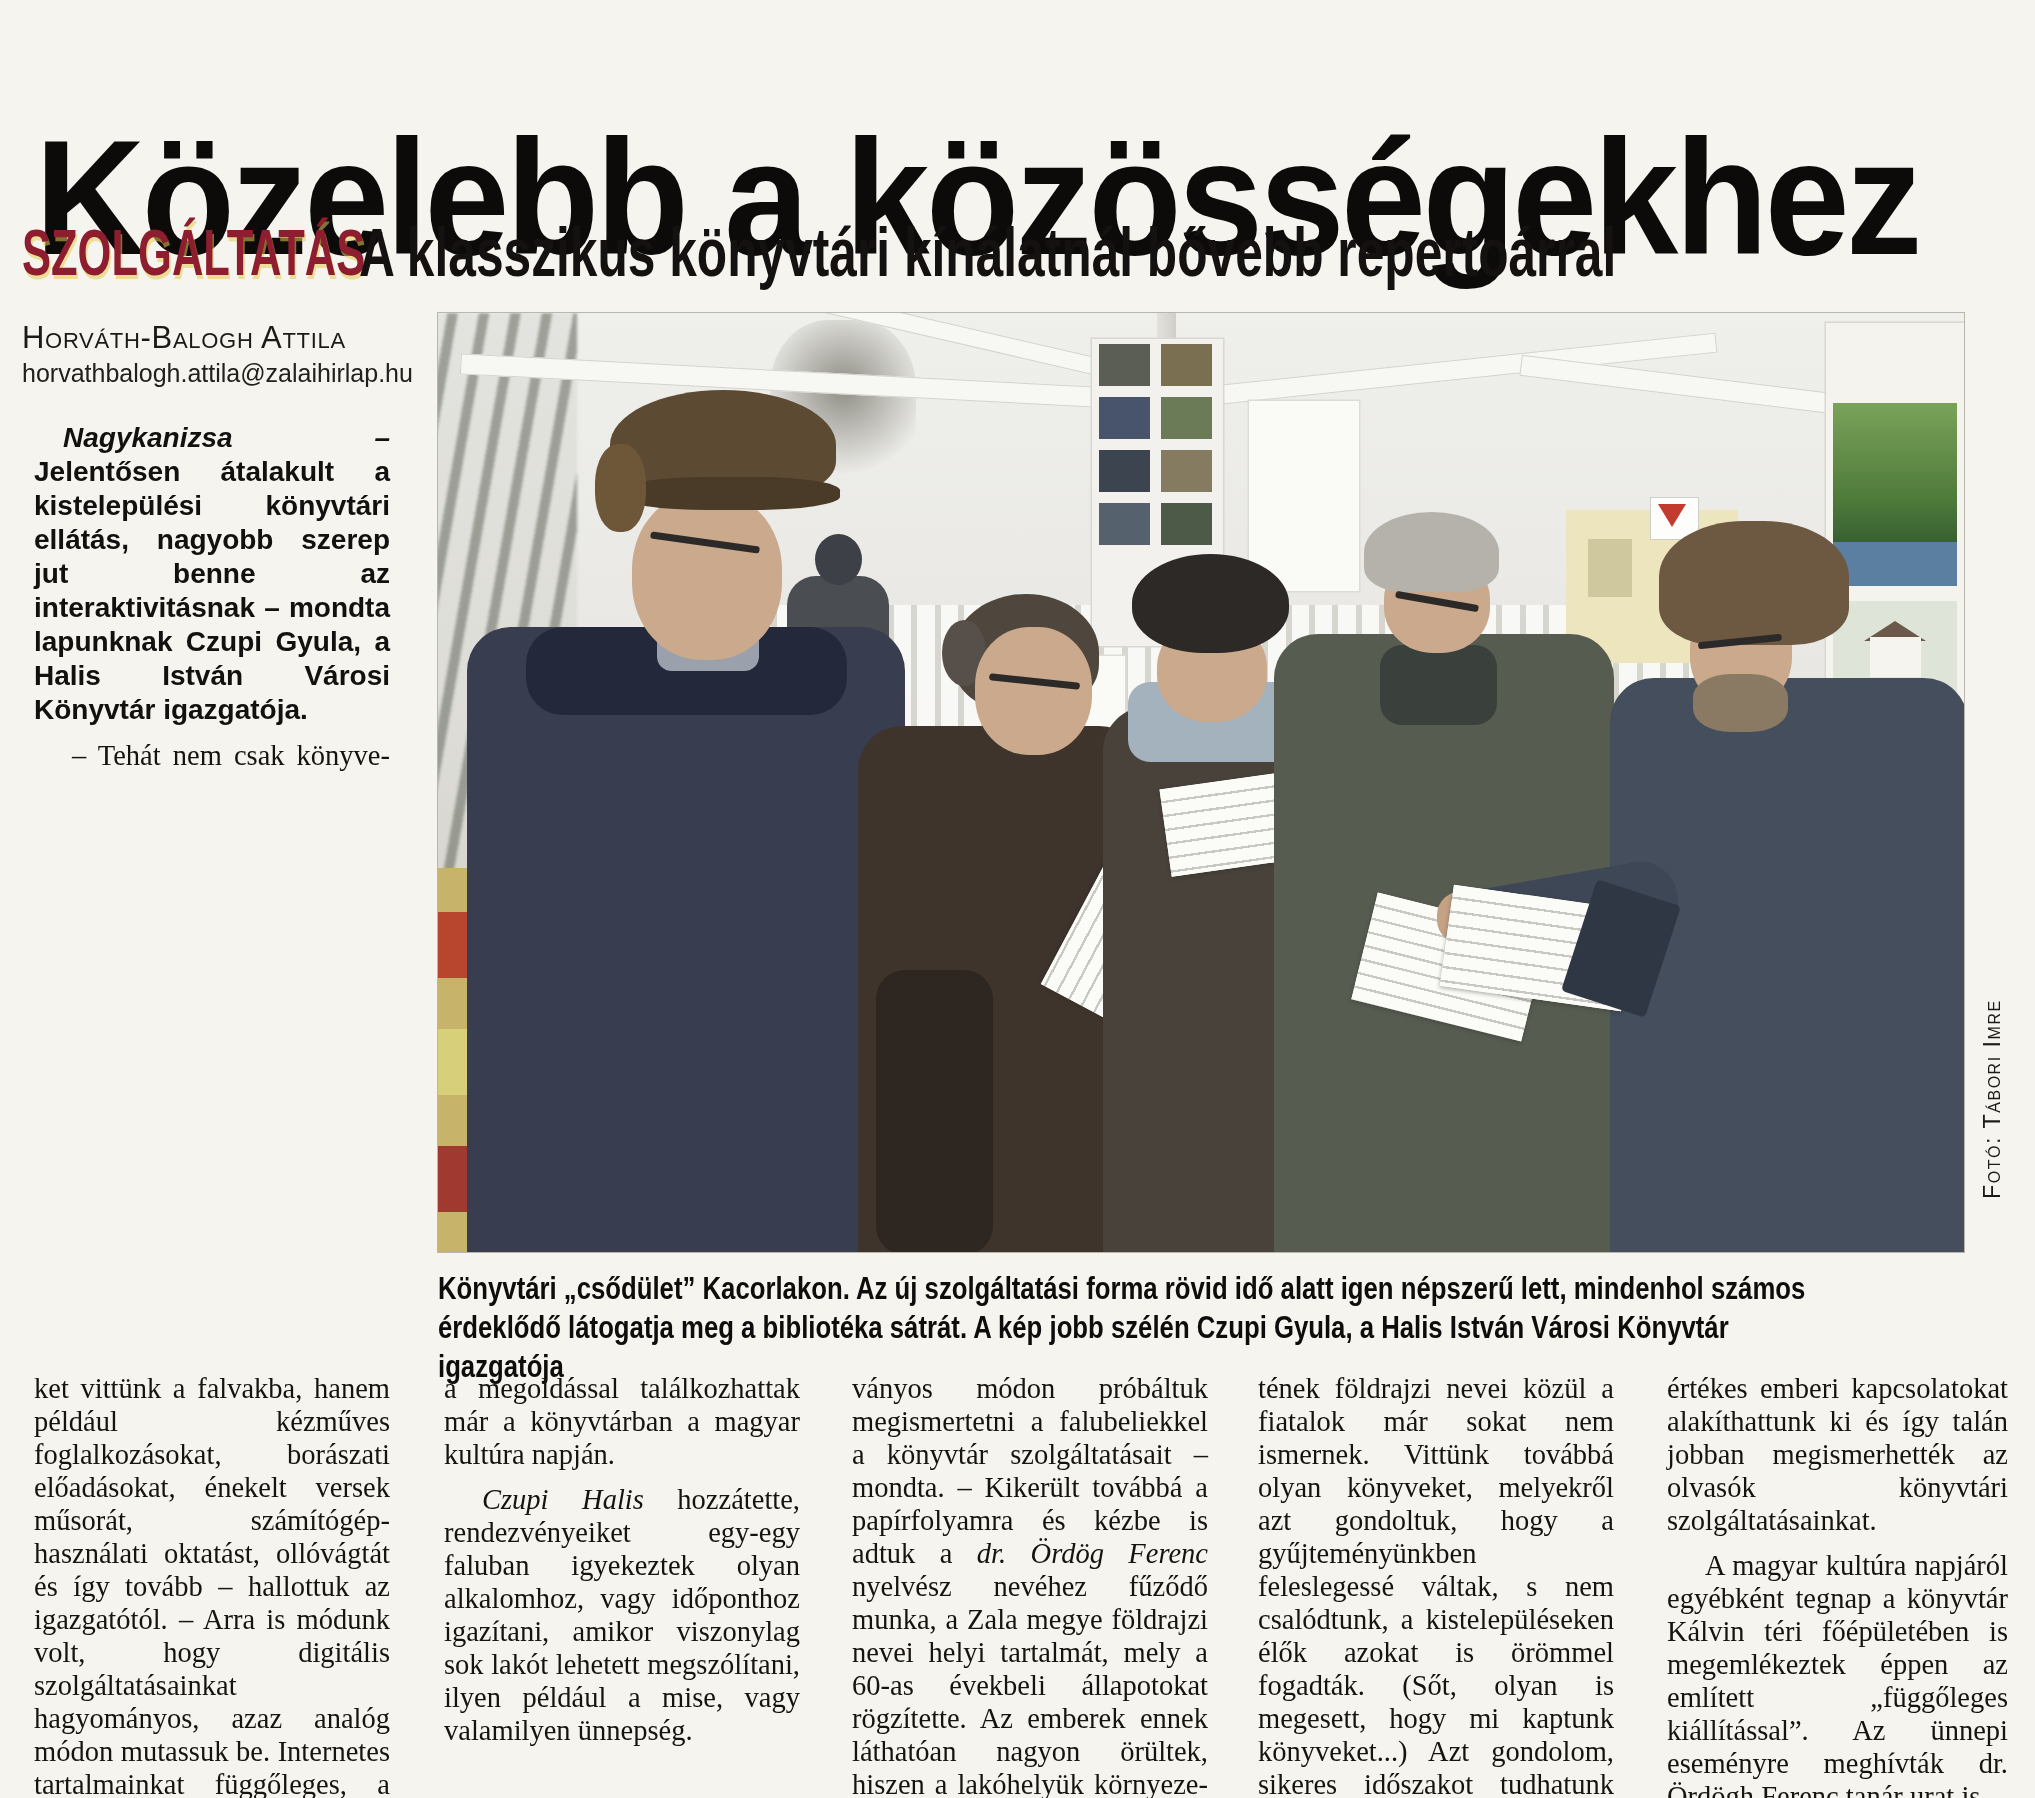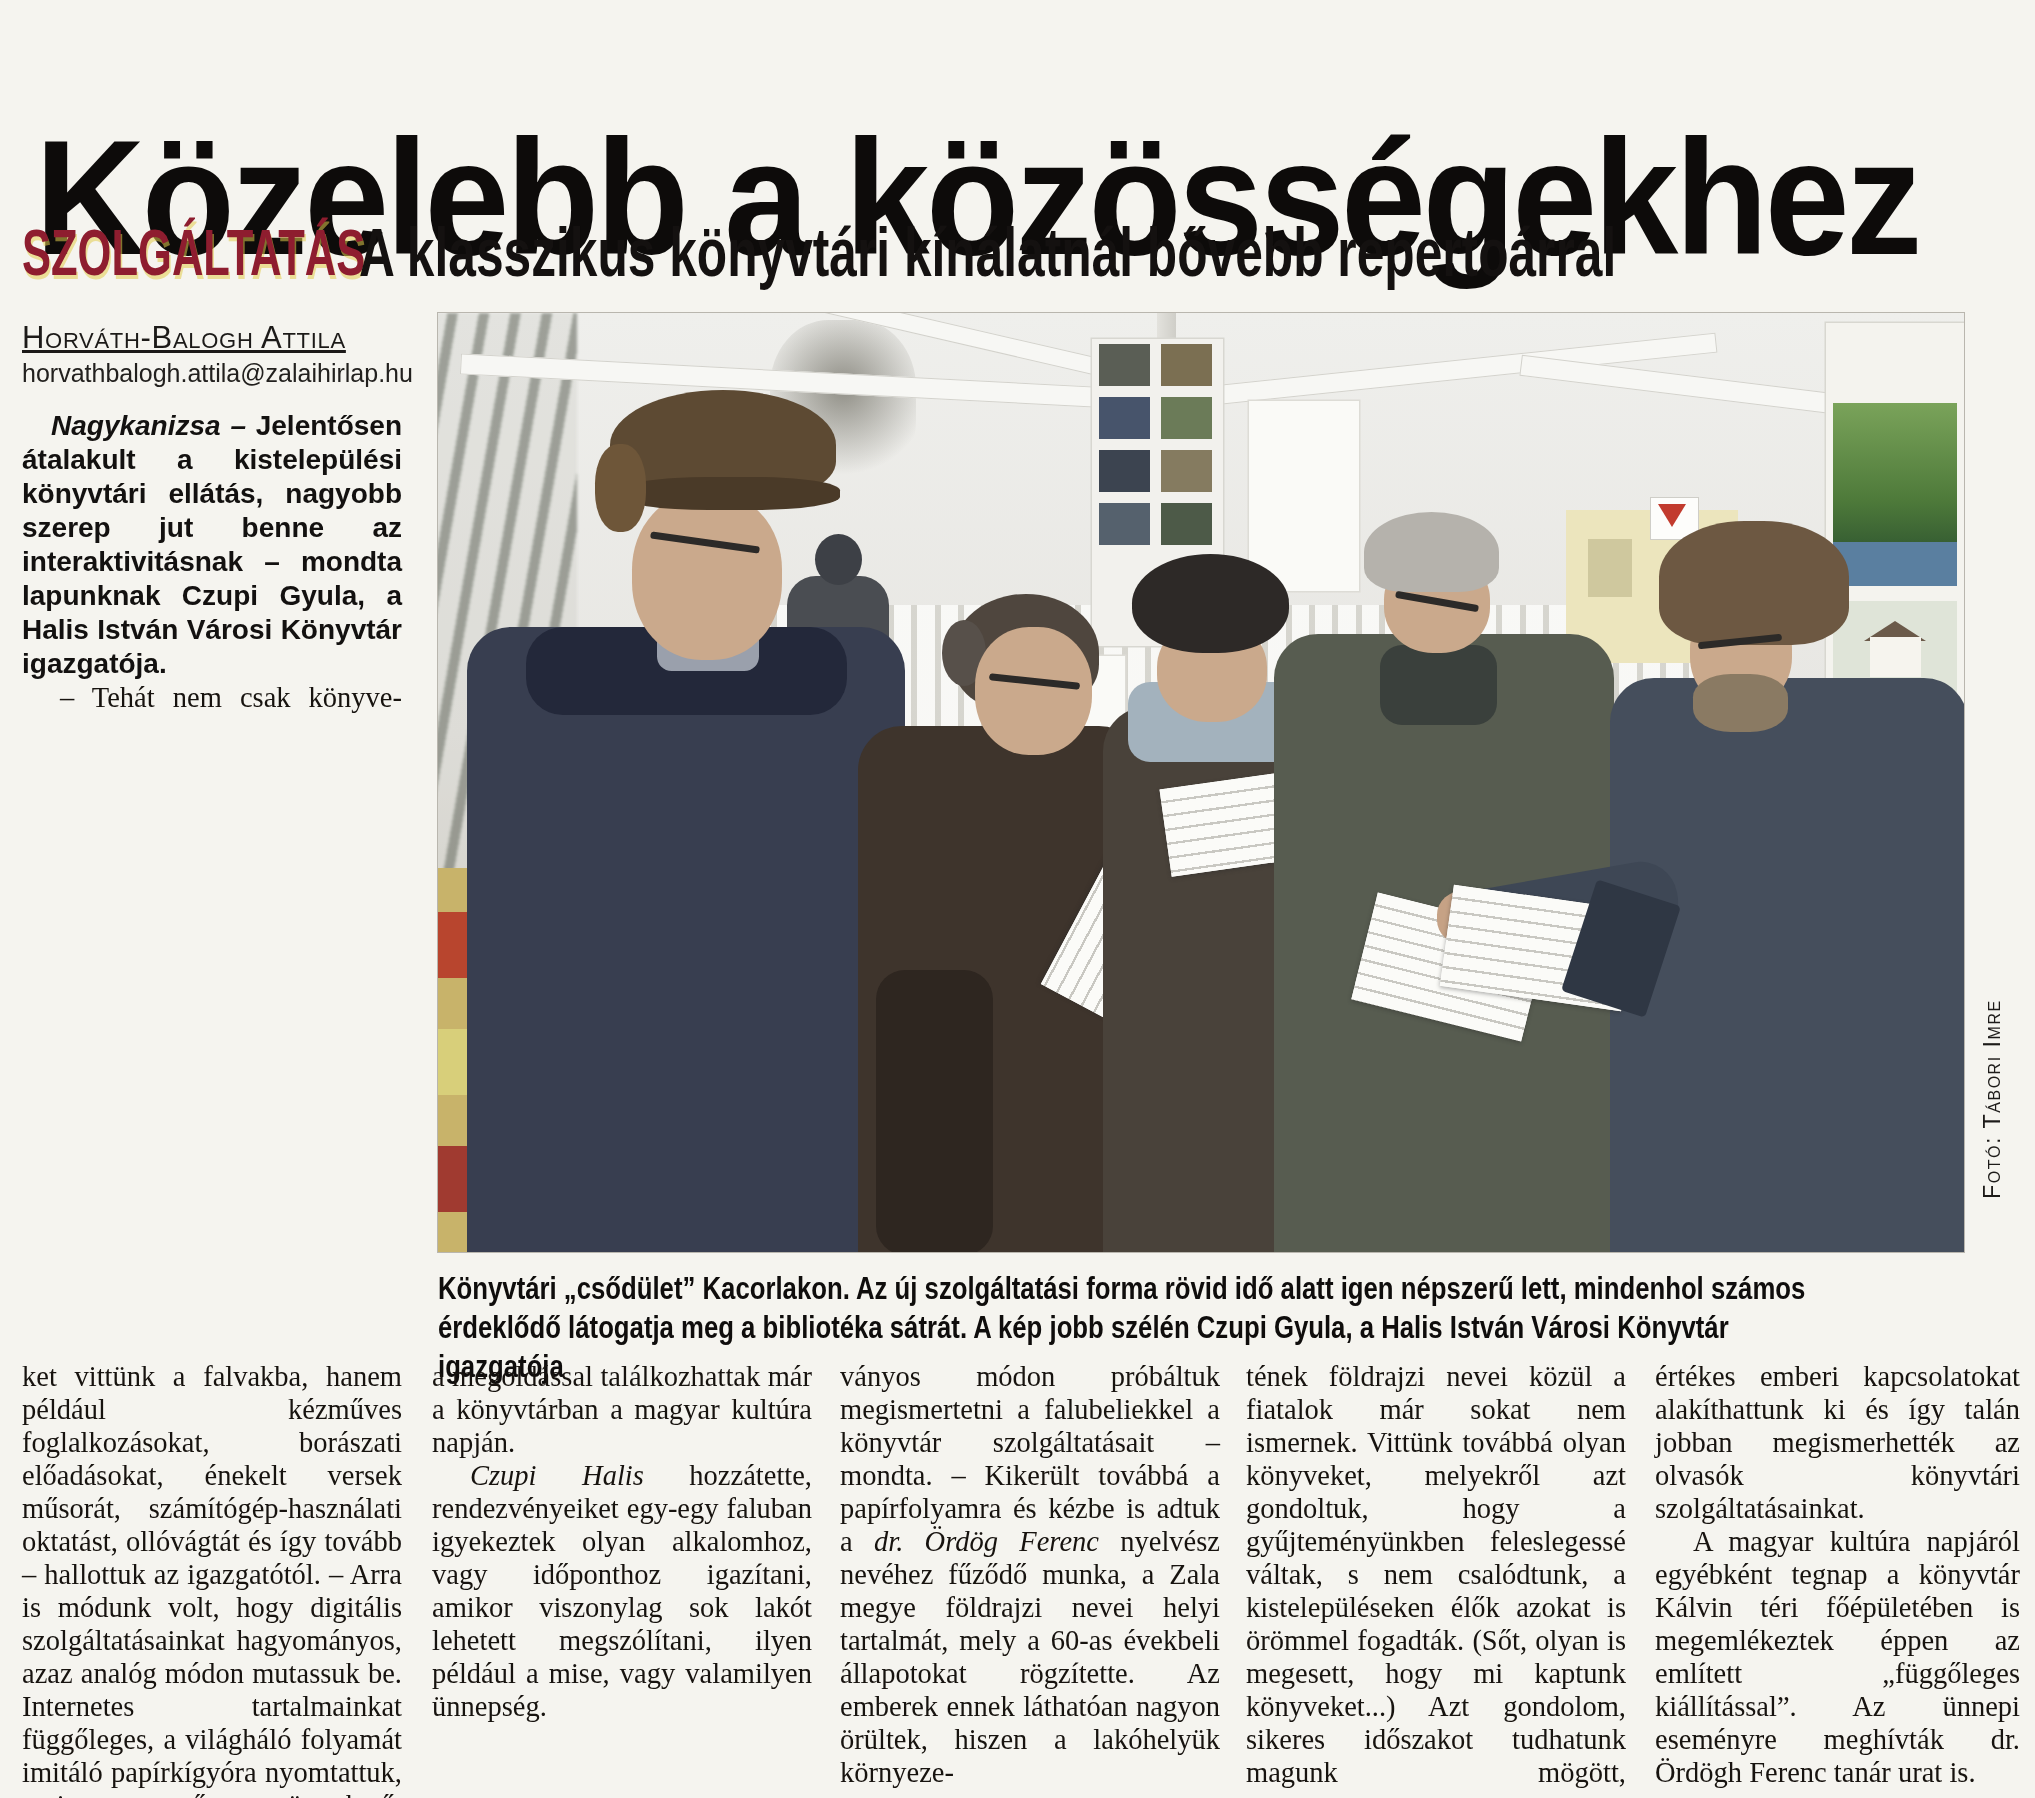--- a/index.html
+++ b/index.html
@@ -24,25 +24,25 @@
     transform:scaleX(.68);transform-origin:left top;
   }
   .kicker-subtitle{
     position:absolute;left:359px;top:213px;white-space:nowrap;
     font-family:"Liberation Sans",sans-serif;font-weight:bold;
     font-size:69px;color:#141110;
     transform:scaleX(.72);transform-origin:left top;
   }
   
   .byline{position:absolute;left:22px;top:320px;width:394px;font-family:"Liberation Sans",sans-serif;}
-  .byline .author{font-variant:small-caps;font-size:31px;letter-spacing:0.7px;color:#1c1a18;text-decoration:underline;}
+  .byline .author{font-variant:small-caps;font-size:31px;letter-spacing:0.7px;color:#1c1a18;}
   .byline .email{font-size:25px;color:#22201e;margin-top:2.9px;}
   
   .serif{font-size:28.5px;line-height:33px;text-align:justify;color:#17130f;}
-  .serif p{margin:0;}
+  .serif p{margin:12px;}
   .serif p.ind{text-indent:38px;}
   .serif p.runon{text-align-last:justify;}
   .col{position:absolute;width:380px;}
   .lead{
     font-family:"Liberation Sans",sans-serif;font-weight:bold;
     font-size:28px;line-height:34px;text-align:justify;color:#131110;
     margin:0 0 0 19px;text-indent:29px;
   }
   .lead .loc{font-style:italic;}
   em.name{font-style:italic;}

